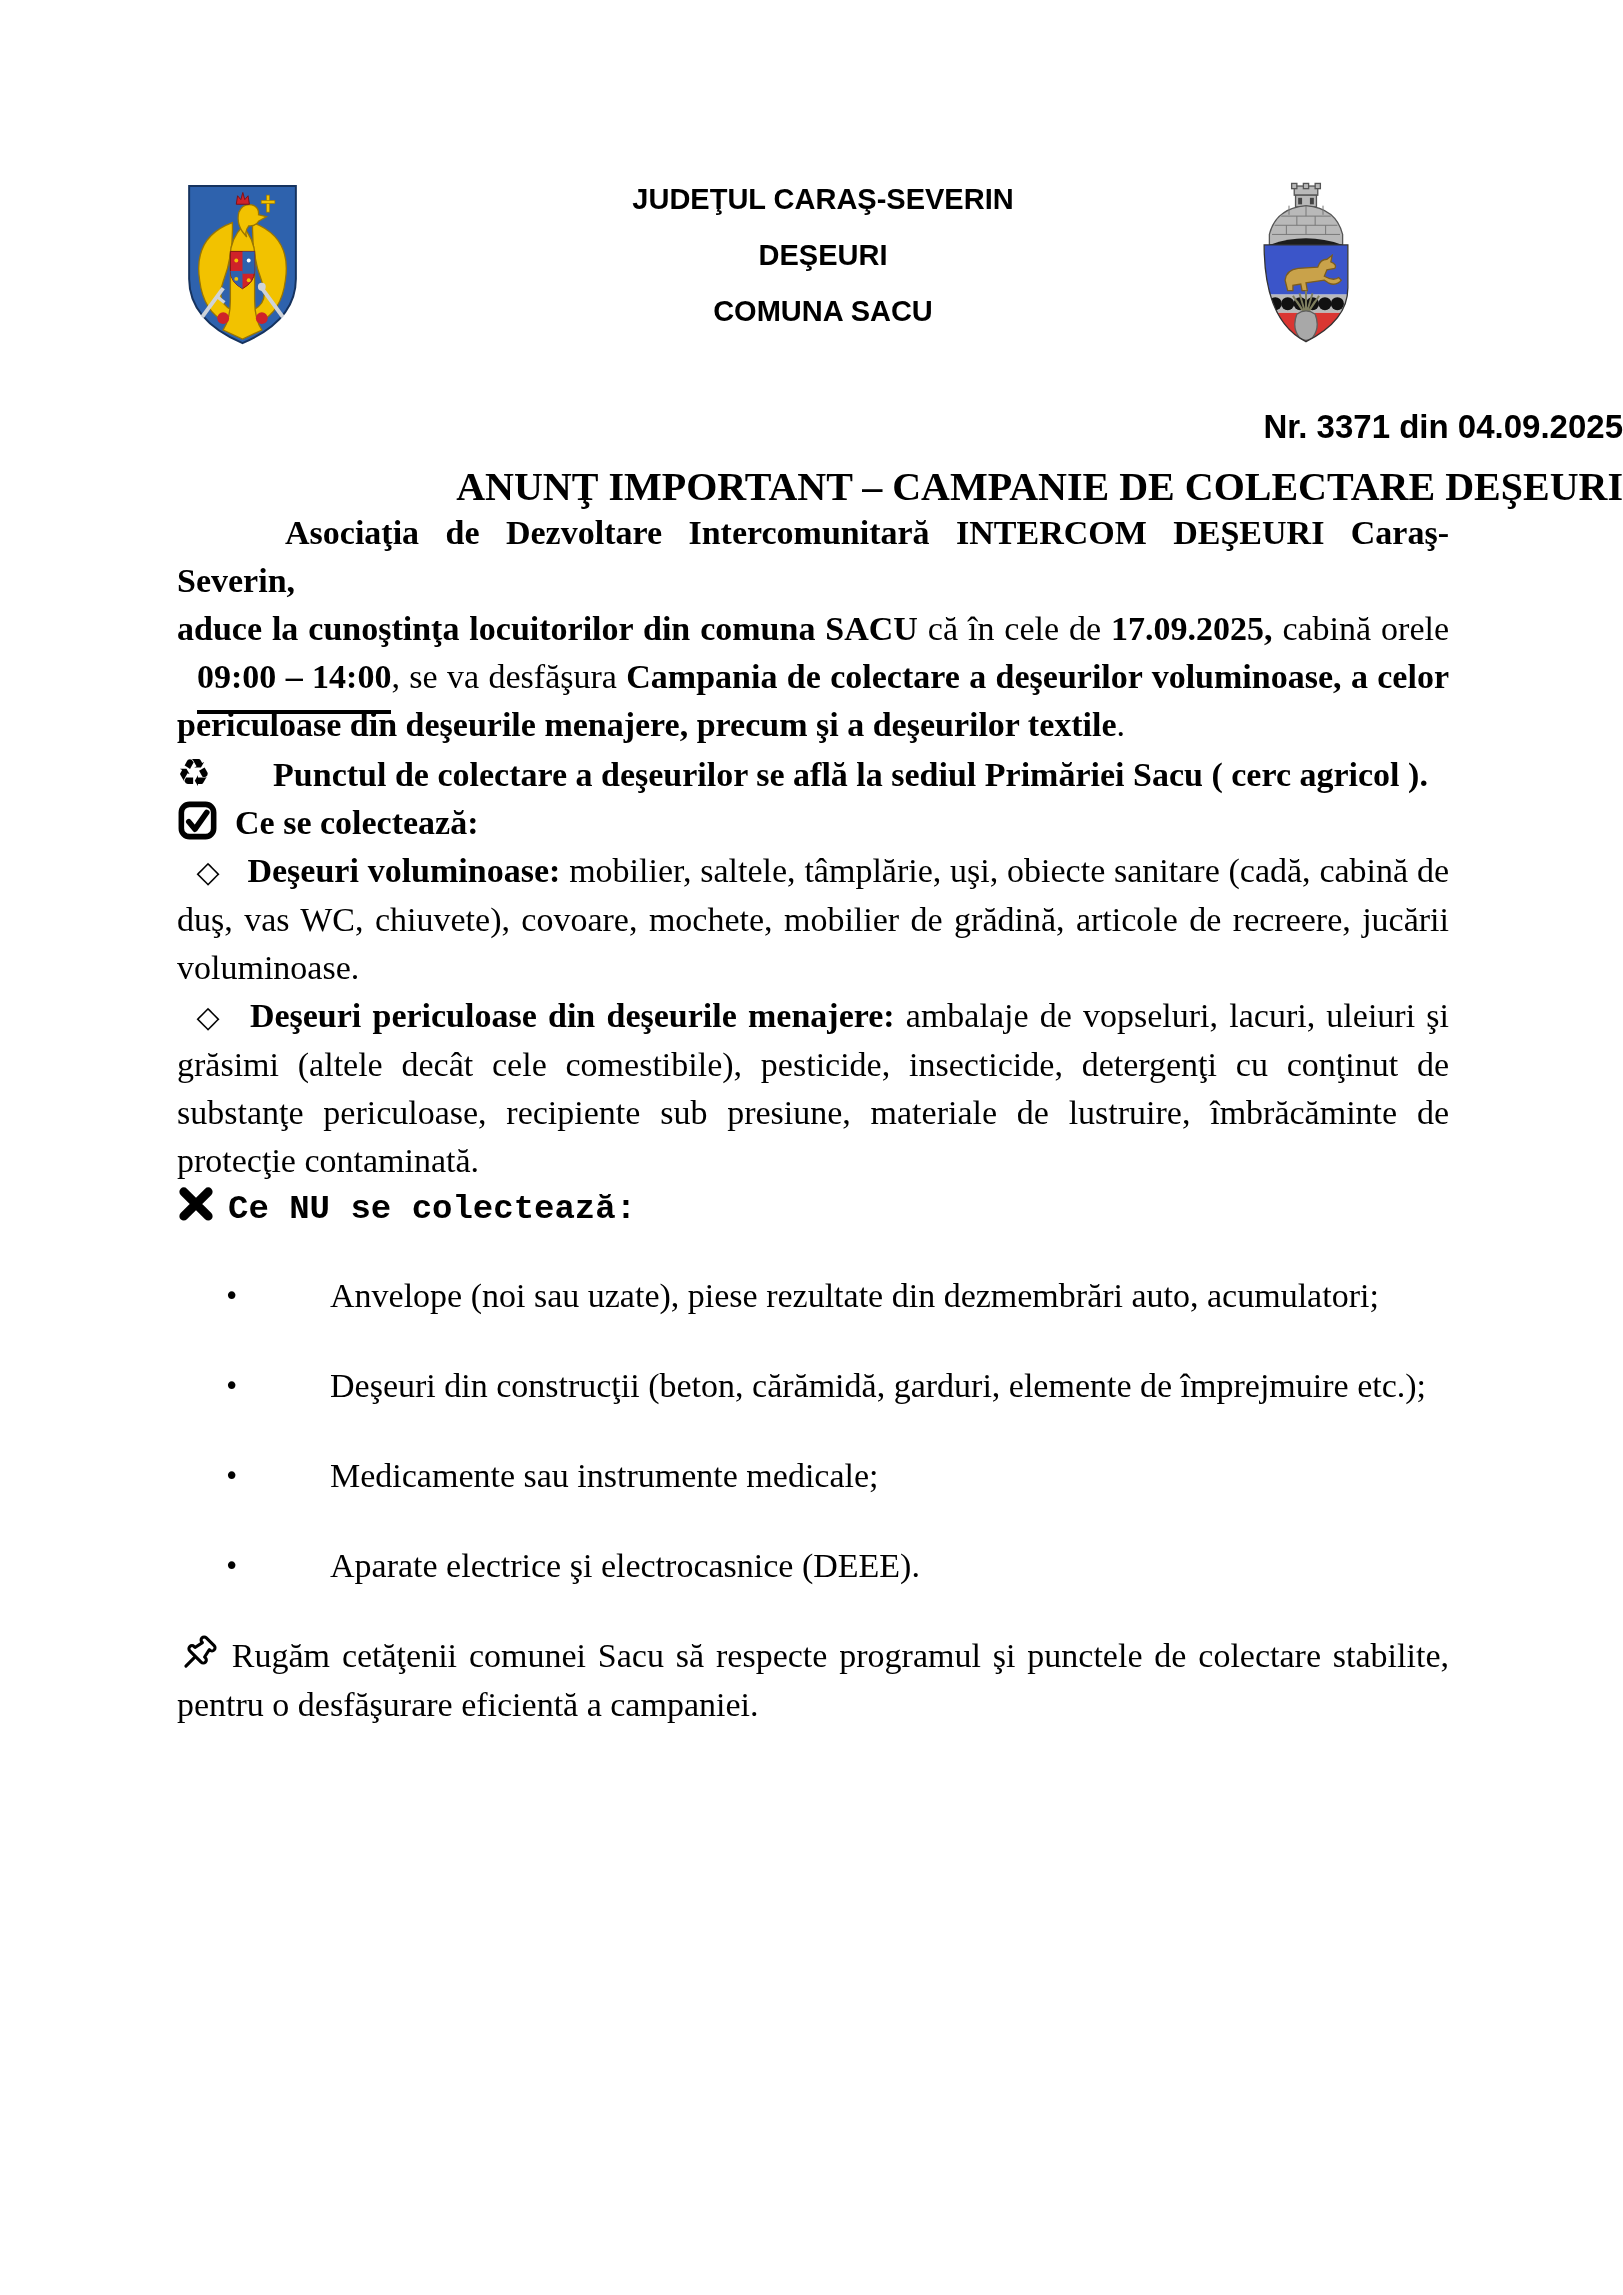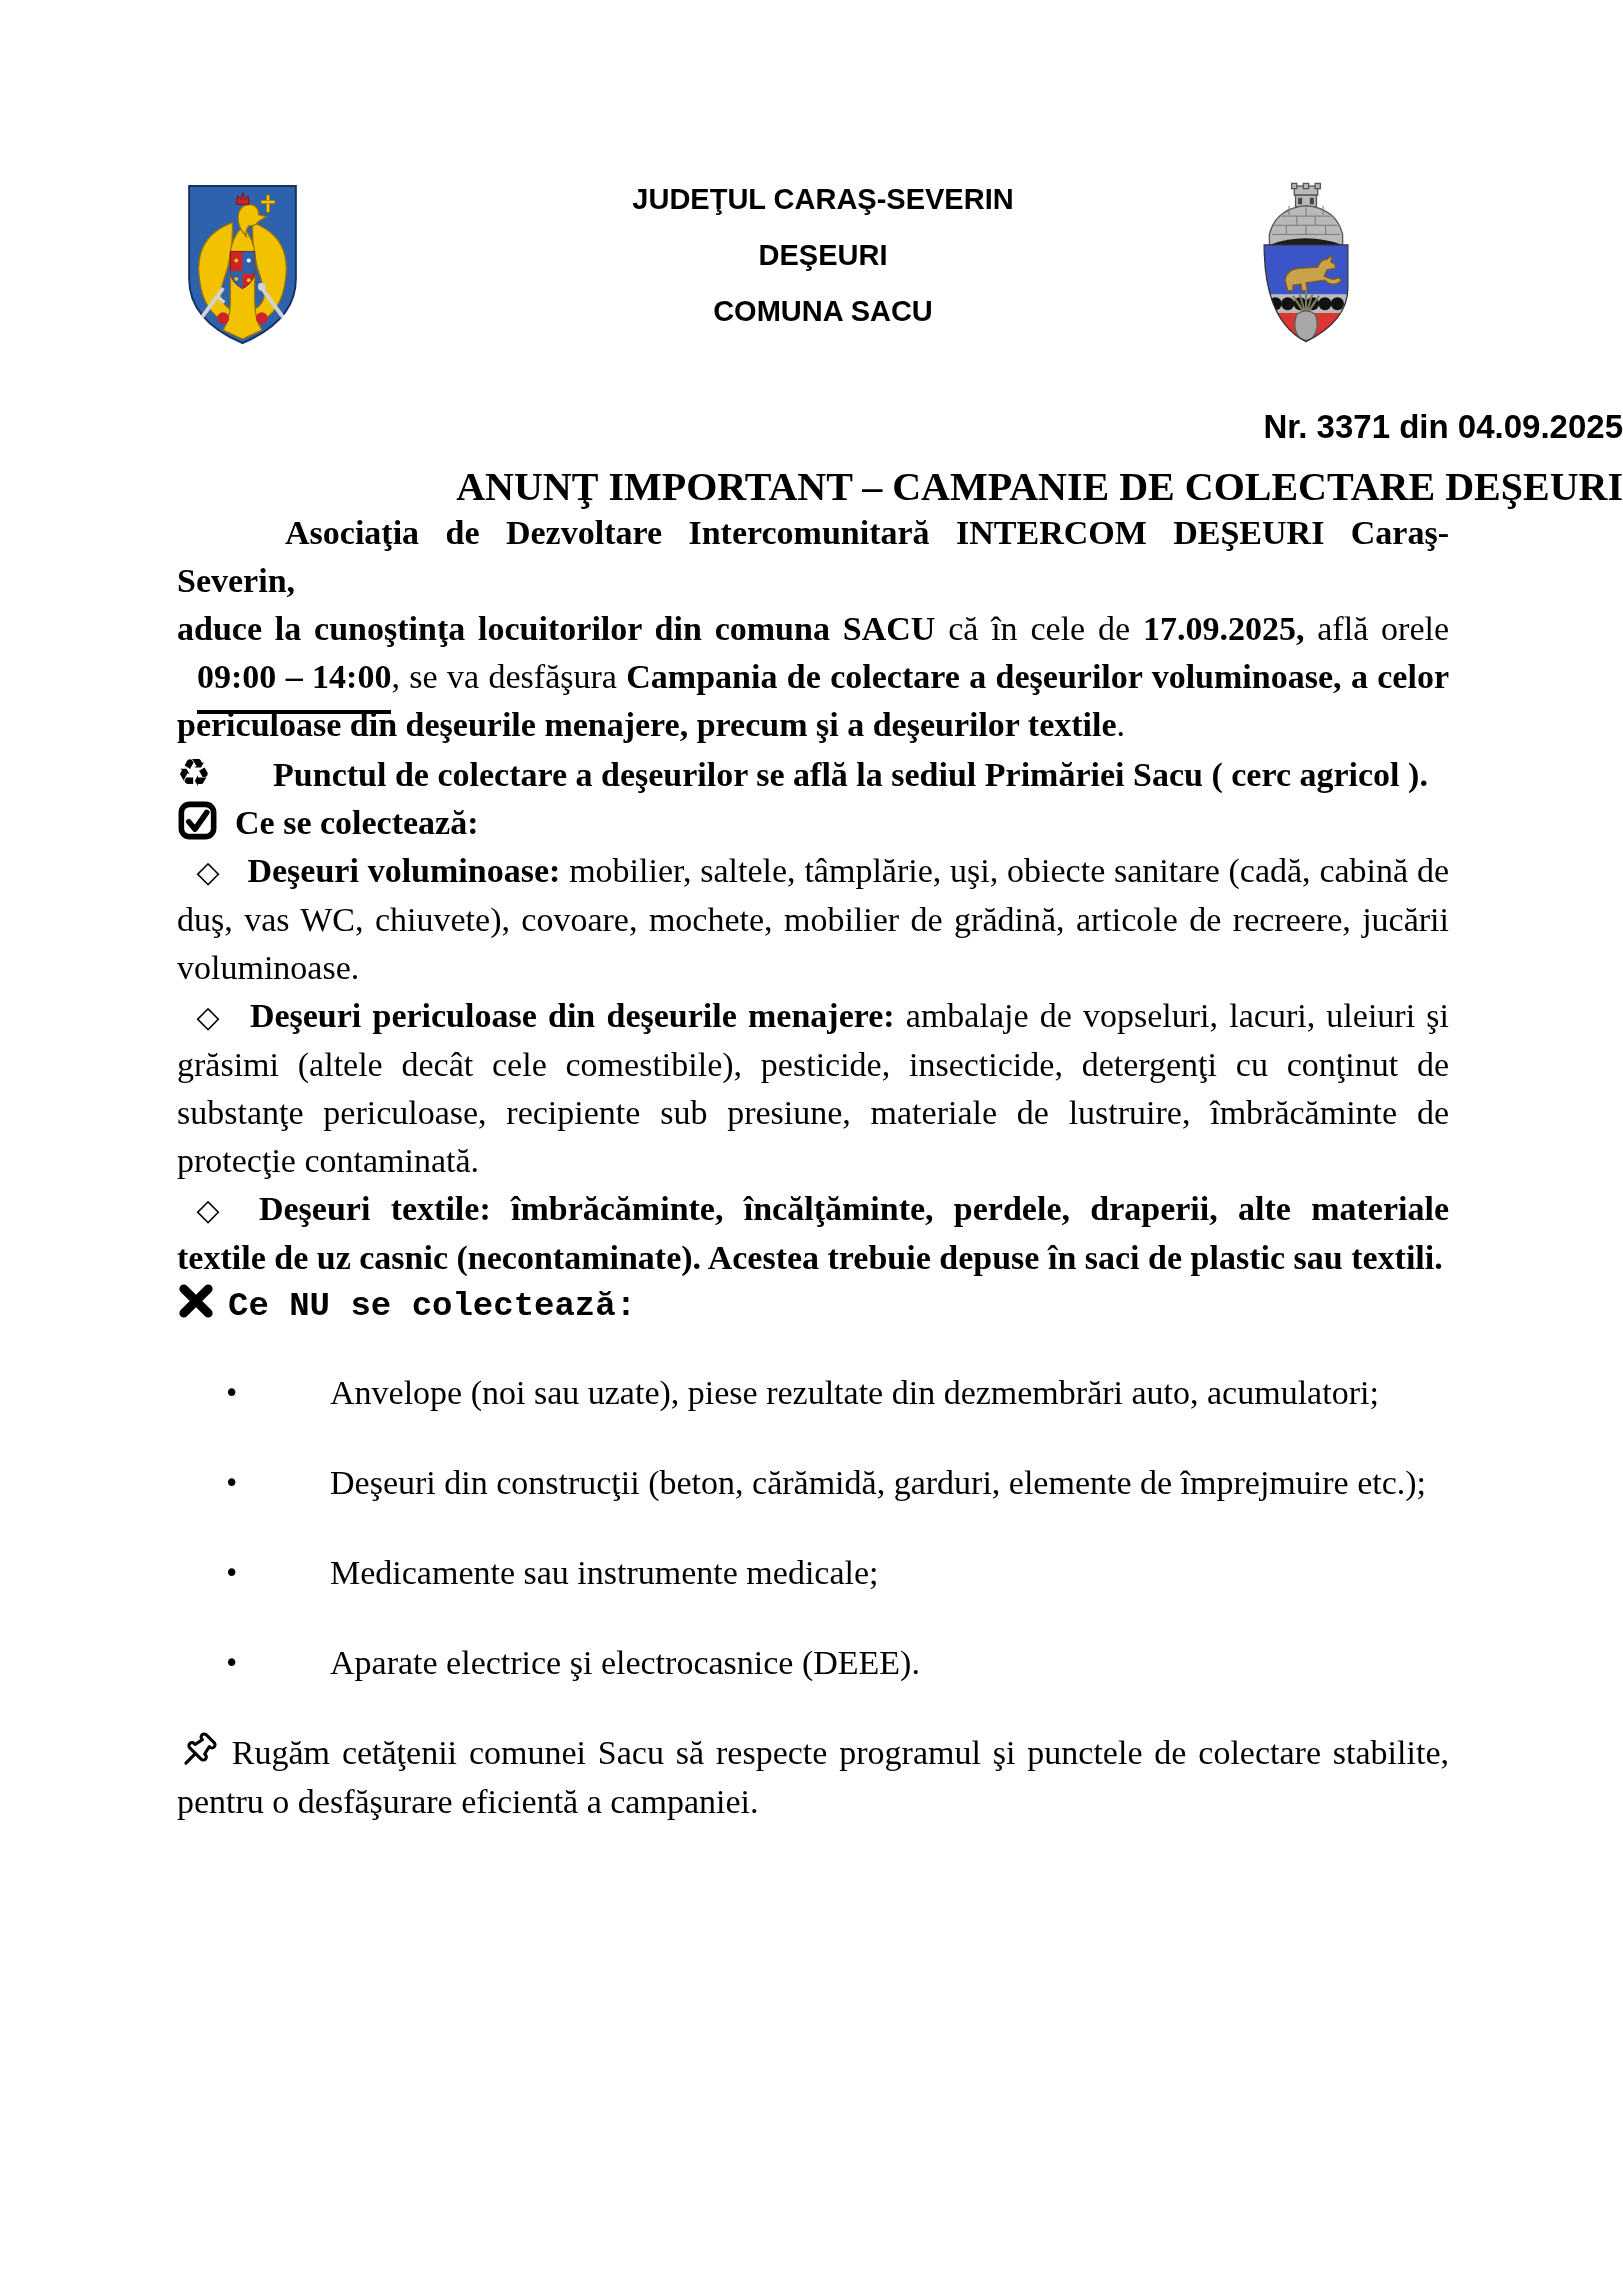--- a/index.html
+++ b/index.html
@@ -163,21 +163,21 @@
 
   <div class="reg-number">Nr. 3371 din 04.09.2025</div>
 
   <div class="doc-title">ANUNŢ IMPORTANT – CAMPANIE DE COLECTARE DEŞEURI</div>
 
   <div class="content">
 
     <p class="p-intro">
       <b>Asociaţia de Dezvoltare Intercomunitară INTERCOM DEŞEURI Caraş-Severin,</b>
       <br>
-      <b>aduce la cunoştinţa locuitorilor din comuna SACU</b><span> că în cele de </span><b>17.09.2025,</b><span> află orele </span><b class="u-hours">09:00 – 14:00</b><span>, se va desfăşura </span><b>Campania de colectare a deşeurilor voluminoase, a celor periculoase din deşeurile menajere, precum şi a deşeurilor textile</b><span>.</span>
+      <b>aduce la cunoştinţa locuitorilor din comuna SACU</b><span> că în cele de </span><b>17.09.2025,</b><span> cabină orele </span><b class="u-hours">09:00 – 14:00</b><span>, se va desfăşura </span><b>Campania de colectare a deşeurilor voluminoase, a celor periculoase din deşeurile menajere, precum şi a deşeurilor textile</b><span>.</span>
     </p>
 
     <p class="p-point">
       <span class="glyph-recycle">♻</span><span>Punctul de colectare a deşeurilor se află la sediul Primăriei Sacu ( cerc agricol ).</span>
     </p>
 
     <p class="h-section">
       <svg class="sec-icon" width="41" height="41" viewBox="0 0 66 66">
         <rect x="7" y="7" width="52" height="52" rx="13" fill="none" stroke="#000" stroke-width="9"></rect>
         <path d="M19,35 L29,47 L48,20" fill="none" stroke="#000" stroke-width="9" stroke-linecap="round" stroke-linejoin="round"></path>
@@ -185,23 +185,20 @@
     </p>
 
     <p class="p-diamond">
       <span class="diamond">◇</span><b>Deşeuri voluminoase:</b><span> mobilier, saltele, tâmplărie, uşi, obiecte sanitare (cadă, cabină de duş, vas WC, chiuvete), covoare, mochete, mobilier de grădină, articole de recreere, jucării voluminoase.</span>
     </p>
 
     <p class="p-diamond">
       <span class="diamond">◇</span><b>Deşeuri periculoase din deşeurile menajere:</b><span> ambalaje de vopseluri, lacuri, uleiuri şi grăsimi (altele decât cele comestibile), pesticide, insecticide, detergenţi cu conţinut de substanţe periculoase, recipiente sub presiune, materiale de lustruire, îmbrăcăminte de protecţie contaminată.</span>
     </p>
 
-    <p class="p-diamond">
-      <span class="diamond">◇</span><b>Deşeuri textile: îmbrăcăminte, încălţăminte, perdele, draperii, alte materiale textile de uz casnic (necontaminate). Acestea trebuie depuse în saci de plastic sau textili.</b><span></span>
-    </p>
 
     <p class="h-section h-not">
       <svg class="sec-icon" width="38" height="38" viewBox="0 0 56 56">
         <path d="M10,10 L46,46 M46,10 L10,46" stroke="#000" stroke-width="13" stroke-linecap="round"></path>
       </svg><span>Ce NU se colectează:</span>
     </p>
 
     <div class="nc-list">
       <div class="nc-item">
         <span class="nc-bullet">•</span>

